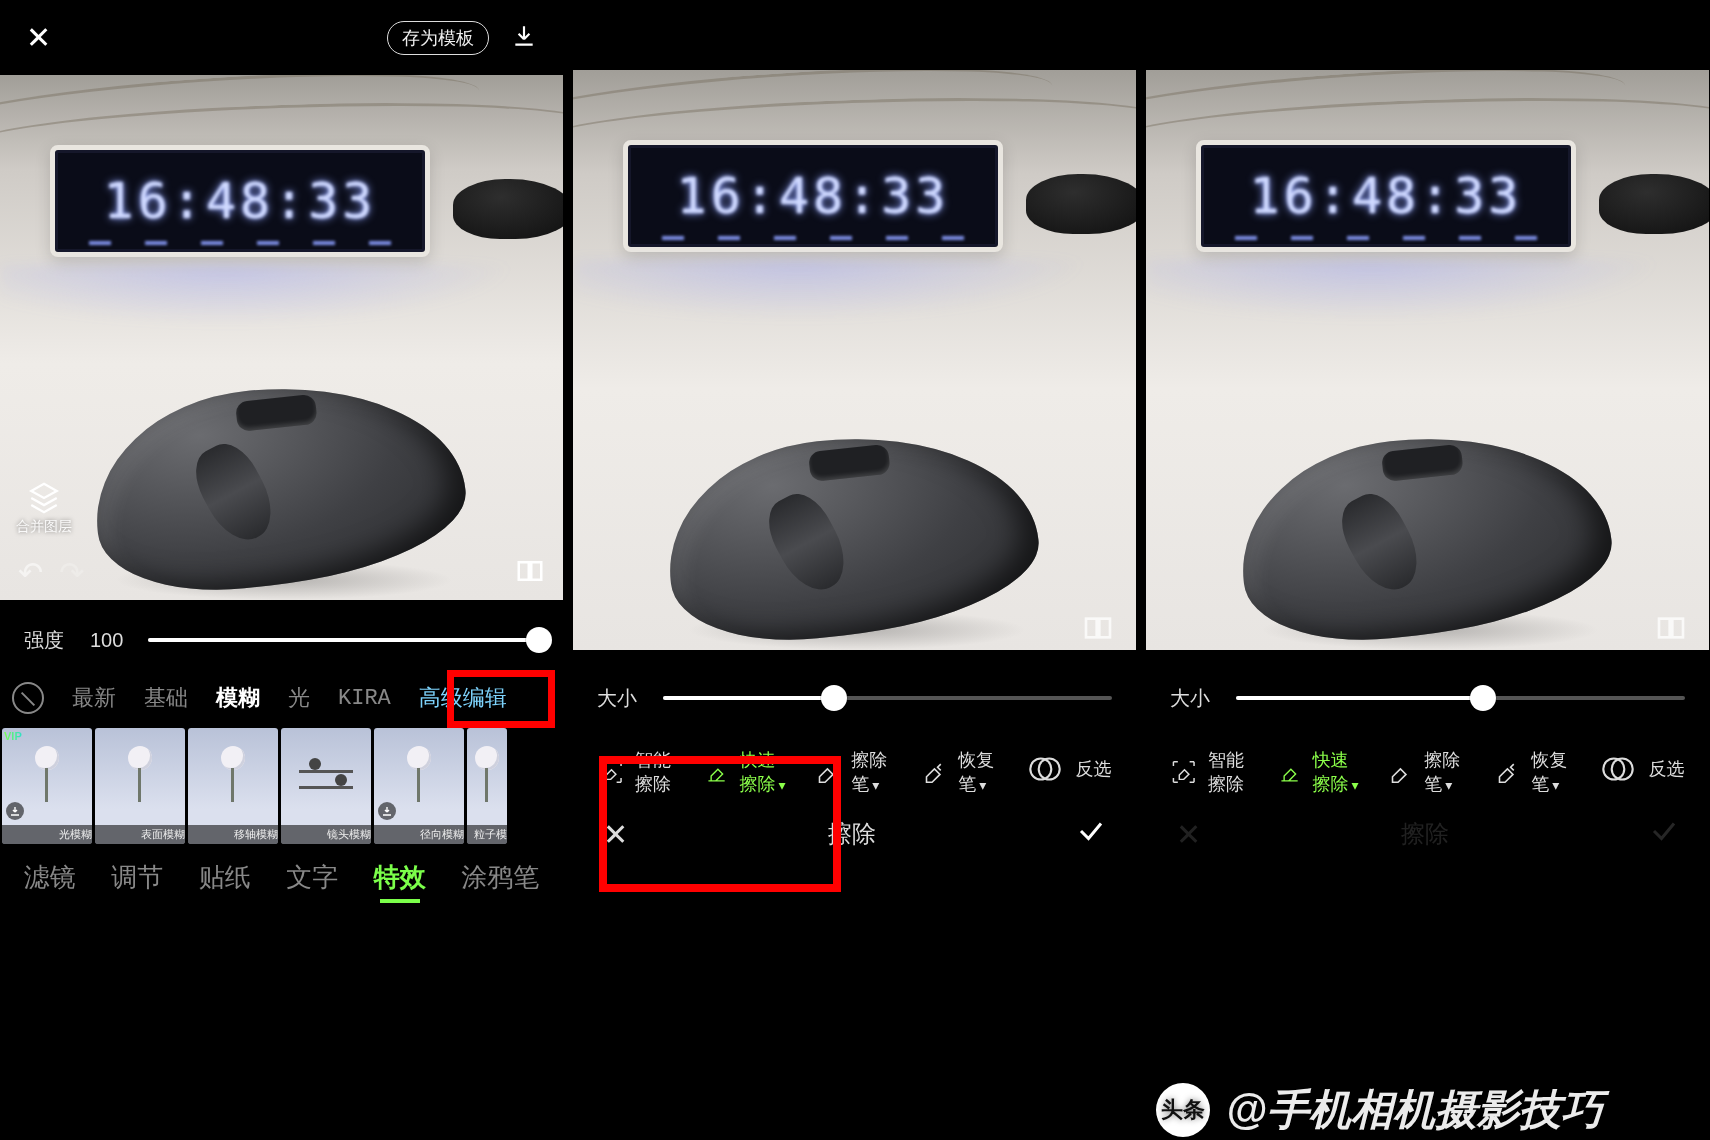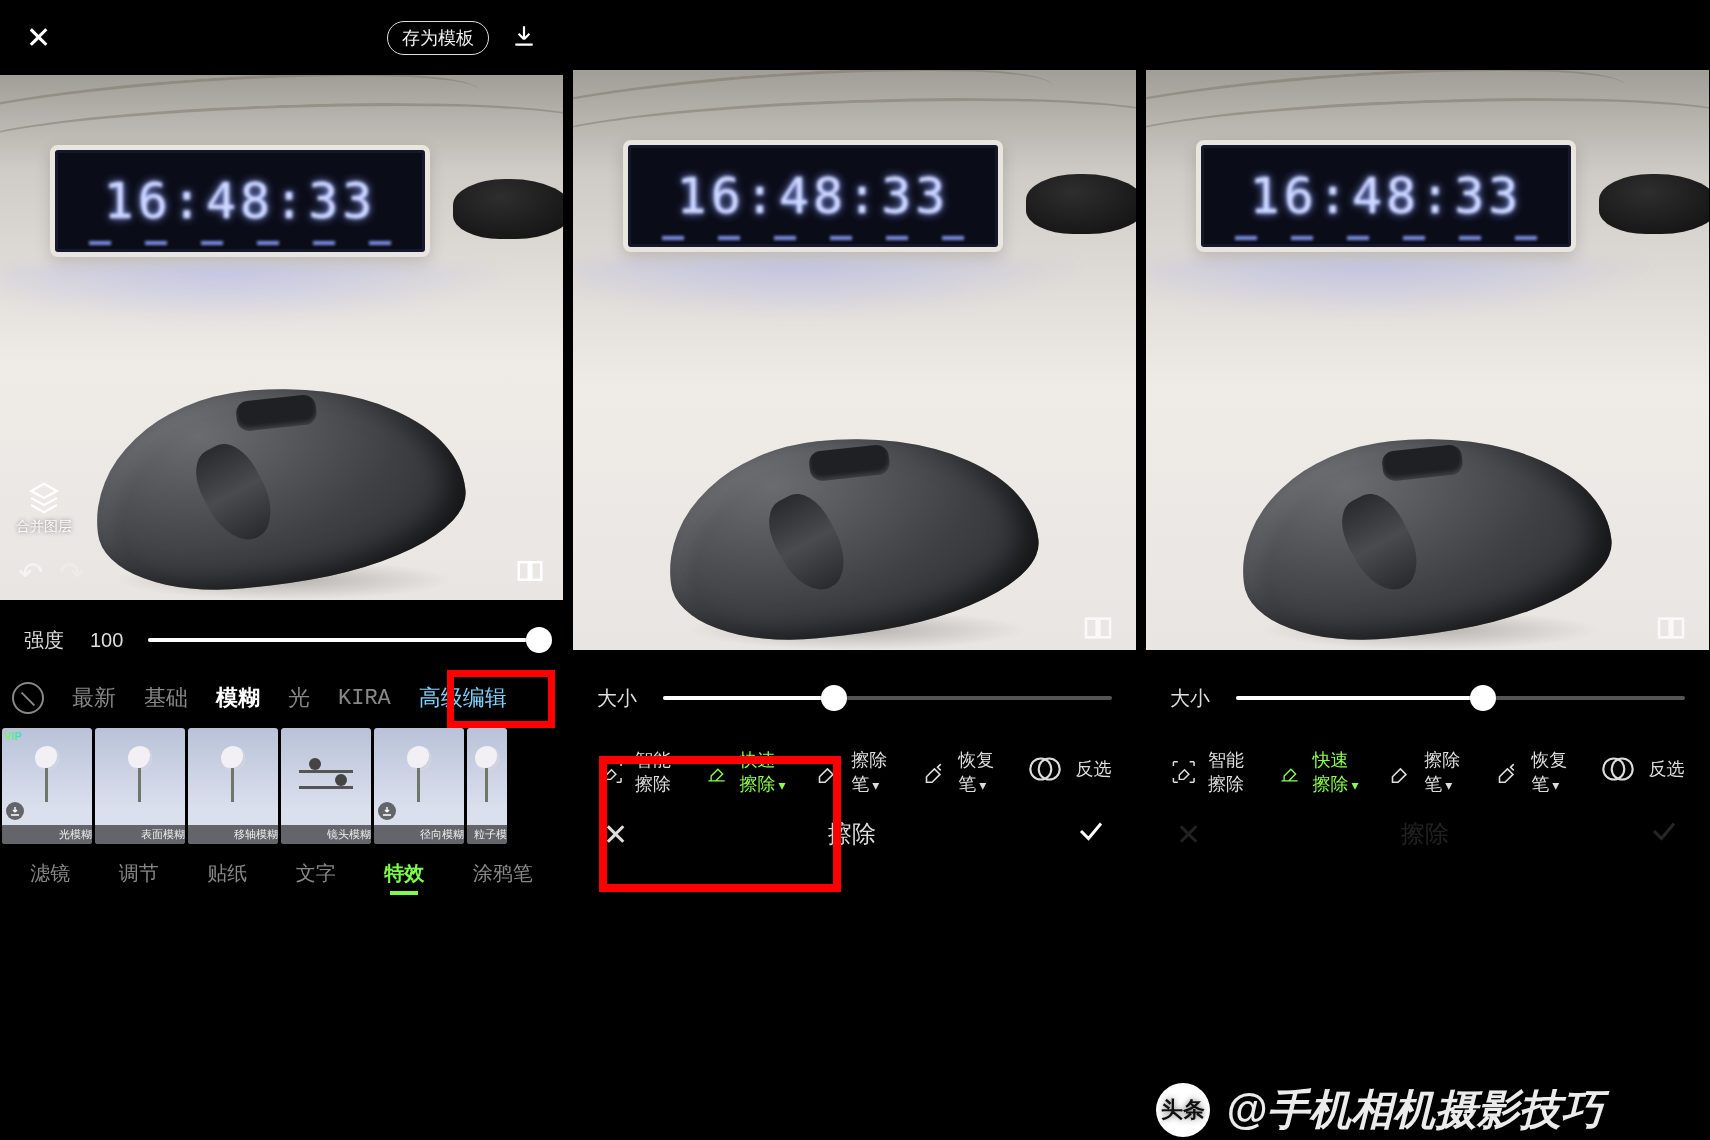--- a/index.html
+++ b/index.html
@@ -239,21 +239,21 @@
     position:absolute; bottom:24px; left:4px;
     width:18px;height:18px;border-radius:50%;
     background:rgba(0,0,0,.55);
     display:flex;align-items:center;justify-content:center;
   }
   .thumb-item .dl-badge svg{width:10px;height:10px;}
 
   
   .btm-tabs {
     display:flex; justify-content:space-around; align-items:center;
-    padding:14px 6px 8px; color:#888; font-size:20px;
+    padding:14px 6px 8px; color:#888; font-size:26px;
   }
   .btm-tabs span.active { color:#7bff4a; font-weight:600; position:relative;}
   .btm-tabs span.active::after{
     content:""; position:absolute; left:6px; right:6px; bottom:-8px;
     height:4px; background:#7bff4a;
   }
 
   
   .tool-row {
     display:flex; justify-content:space-around; align-items:flex-start;

